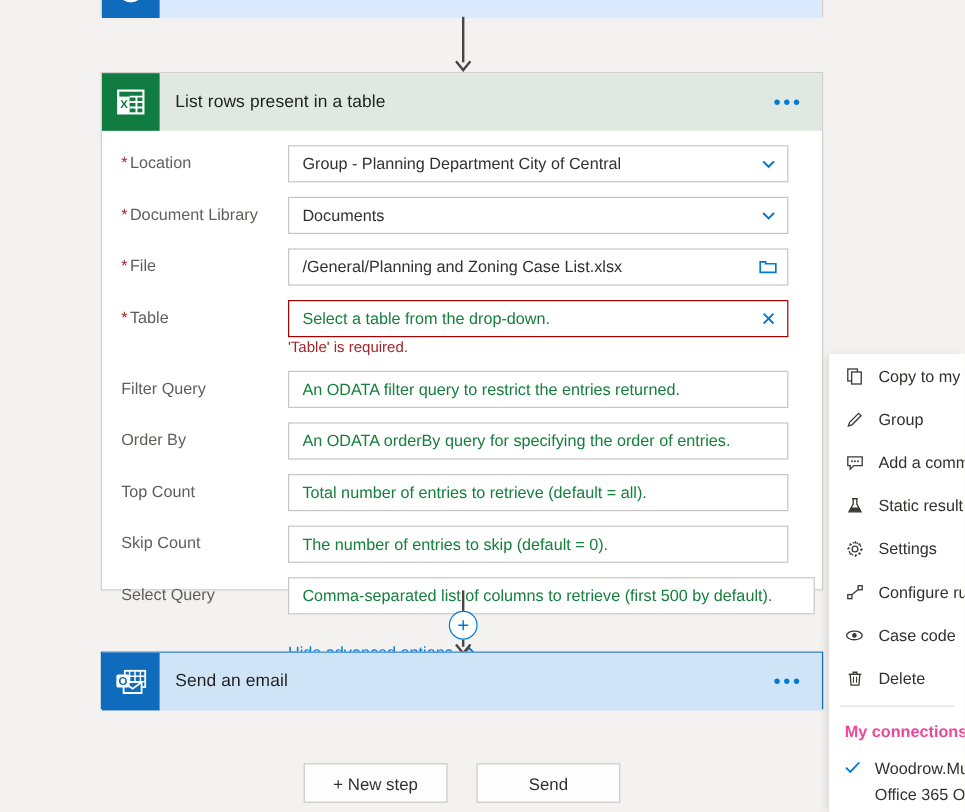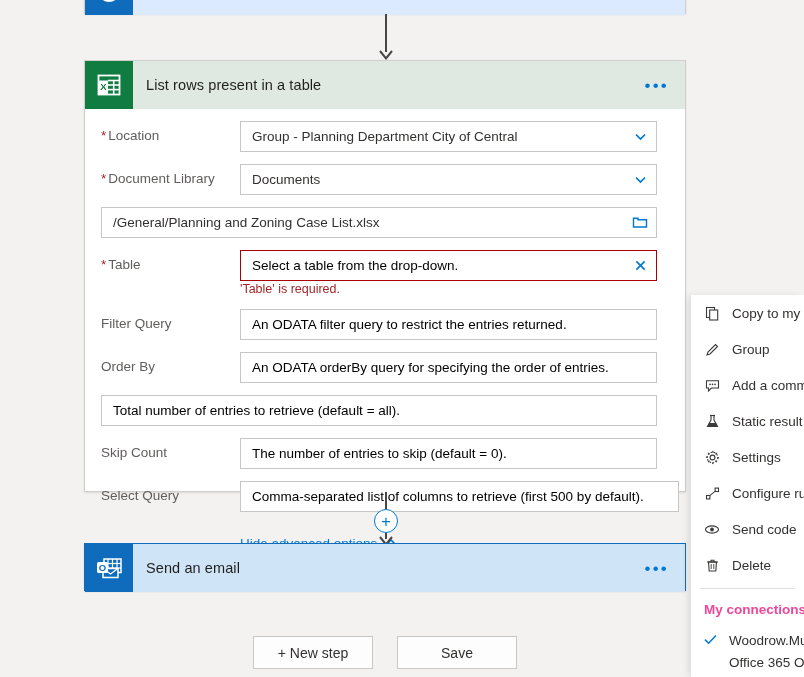--- a/index.html
+++ b/index.html
@@ -98,21 +98,21 @@
   .req-star { color: #a4262c; margin-right: 2px; }
   .field-wrap { flex: 1; position: relative; }
   .field {
     width: 100%; height: 31px;
     border: 1px solid #c8c6c4; background: #fff;
     display: flex; align-items: center;
     padding: 0 34px 0 11px;
     font-size: 13.5px; color: #323130;
     white-space: nowrap; overflow: hidden;
   }
-  .field.placeholder { color: #000000; }
+  .field.placeholder { color: #15803d; }
   .field.error { border: 1px solid #a80000; }
   .field-icon {
     position: absolute; right: 9px; top: 0; height: 31px;
     display: flex; align-items: center;
     color: #0078d4;
   }
   .error-msg {
     font-size: 12.5px; color: #a4262c;
     line-height: 1.3;
   }
@@ -243,20 +243,21 @@
           <div class="field-icon">
             <svg width="15" height="15" viewBox="0 0 15 15">
                 <path d="M3 5.5 L7.5 10 L12 5.5" fill="none" stroke="#0078d4" stroke-width="1.7"></path>
               </svg>
           </div>
         </div>
       </div>
 
       
       <div class="row">
+        <div class="row-label"><span class="req-star">*</span><span>File</span></div>
         <div class="field-wrap">
           <div class="field">/General/Planning and Zoning Case List.xlsx</div>
           <div class="field-icon">
             <svg width="16" height="15" viewBox="0 0 16 15">
                 <path d="M1.5 3.2 L6 3.2 L6 4.8 L14.5 4.8 L14.5 12 L1.5 12 Z" fill="none" stroke="#0078d4" stroke-width="1.4"></path>
               </svg>
           </div>
         </div>
       </div>
 
@@ -285,20 +286,21 @@
       
       <div class="row">
         <div class="row-label">Order By</div>
         <div class="field-wrap">
           <div class="field placeholder">An ODATA orderBy query for specifying the order of entries.</div>
         </div>
       </div>
 
       
       <div class="row">
+        <div class="row-label">Top Count</div>
         <div class="field-wrap">
           <div class="field placeholder">Total number of entries to retrieve (default = all).</div>
         </div>
       </div>
 
       
       <div class="row">
         <div class="row-label">Skip Count</div>
         <div class="field-wrap">
           <div class="field placeholder">The number of entries to skip (default = 0).</div>
@@ -353,21 +355,21 @@
           <text x="7.5" y="15.6" font-family="Liberation Sans, sans-serif" font-size="9.5" font-weight="bold" fill="#0f6cbd" text-anchor="middle">O</text>
         </svg>
       </div>
       <div class="card-title">Send an email</div>
       <div class="card-ellipsis">•••</div>
     </div>
   </div>
 
   <div class="btn-bar">
     <div class="btn">+ New step</div>
-    <div class="btn">Save</div>
+    <div class="btn">Send</div>
   </div>
 
   <div id="menu-panel">
 
     <div class="menu-item">
       <span class="menu-ico">
         <svg width="15" height="15" viewBox="0 0 15 15">
             <rect x="1.5" y="1.5" width="8" height="10" fill="none" stroke="#3b3a39" stroke-width="1.1"></rect>
             <rect x="4.7" y="4" width="8" height="10" fill="#ffffff" stroke="#3b3a39" stroke-width="1.1"></rect>
           </svg>
@@ -429,21 +431,21 @@
       <span>Configure run</span>
     </div>
 
     <div class="menu-item">
       <span class="menu-ico">
         <svg width="16" height="15" viewBox="0 0 16 15">
             <ellipse cx="8" cy="7.5" rx="6.5" ry="3.6" fill="none" stroke="#3b3a39" stroke-width="1.1"></ellipse>
             <circle cx="8" cy="7.5" r="1.9" fill="#3b3a39"></circle>
           </svg>
       </span>
-      <span>Send code</span>
+      <span>Case code</span>
     </div>
 
     <div class="menu-item">
       <span class="menu-ico">
         <svg width="15" height="15" viewBox="0 0 15 15">
             <path d="M3.5 4 L11.5 4 L10.8 13 L4.2 13 Z" fill="none" stroke="#3b3a39" stroke-width="1.1"></path>
             <line x1="2.2" y1="4" x2="12.8" y2="4" stroke="#3b3a39" stroke-width="1.2"></line>
             <path d="M6 4 L6 2.2 L9 2.2 L9 4" fill="none" stroke="#3b3a39" stroke-width="1.1"></path>
             <line x1="6.2" y1="6" x2="6.2" y2="11" stroke="#3b3a39" stroke-width=".9"></line>
             <line x1="8.8" y1="6" x2="8.8" y2="11" stroke="#3b3a39" stroke-width=".9"></line>

